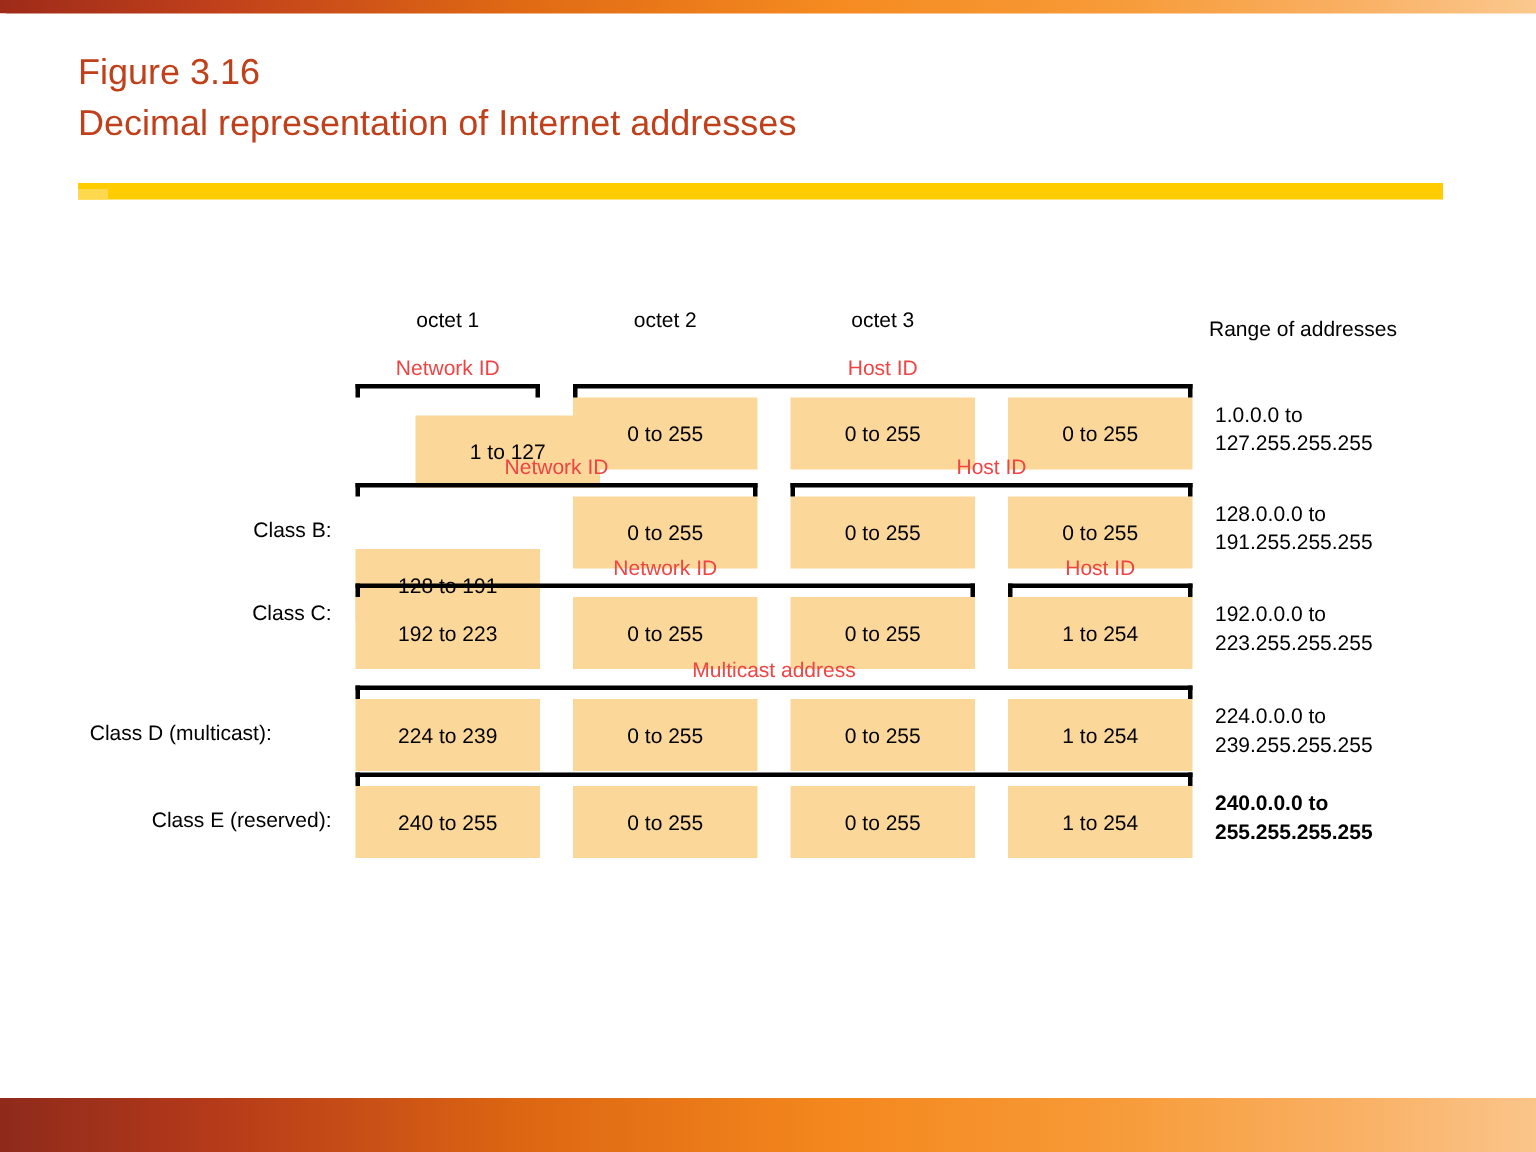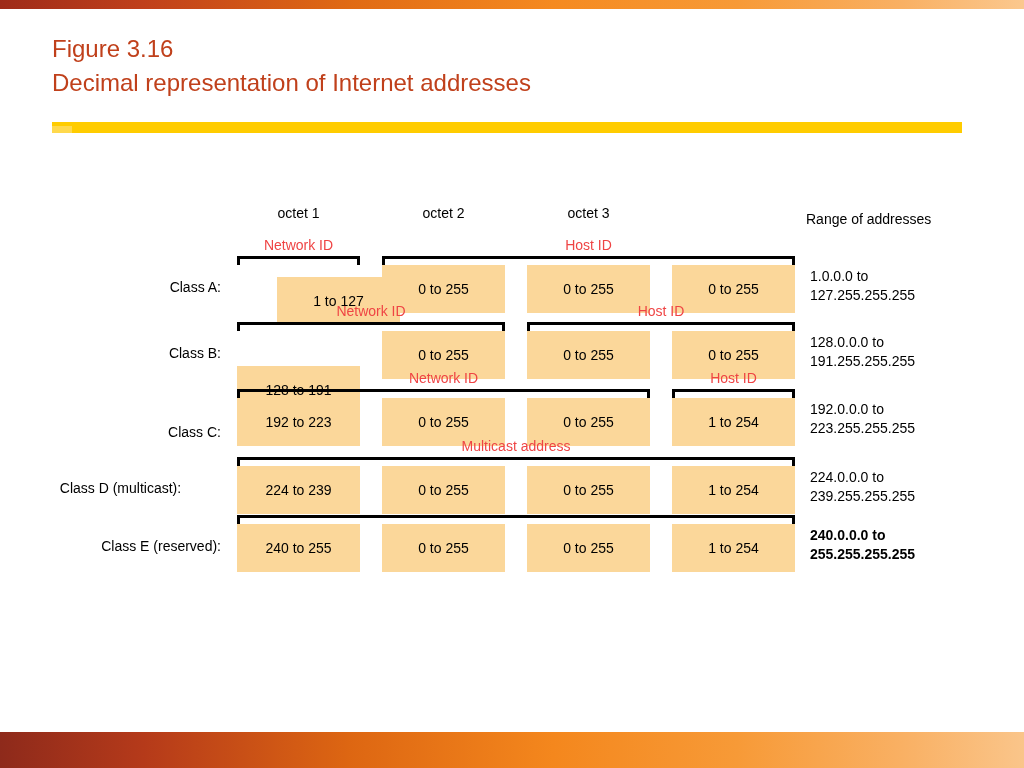--- a/index.html
+++ b/index.html
@@ -149,21 +149,20 @@
   <div class="title-line">Decimal representation of Internet addresses</div>
 </div>
 <div id="title-rule"></div>
 <div id="title-rule-tab"></div>
 
 <div id="diagram">
     <div class="octet-head" style="left: 237px; top: 205px; width: 123px;">octet 1</div>
     <div class="octet-head" style="left: 382px; top: 205px; width: 123px;">octet 2</div>
     <div class="octet-head" style="left: 527px; top: 205px; width: 123px;">octet 3</div>
     <div id="range-head">Range of addresses</div>
-    <div class="class-label" style="left: 20px; top: 279px; width: 201px;">Class A:</div>
     <div class="cell" style="left: 237px; top: 277px; width: 123px; height: 48px; margin-left: 40px;">1 to 127</div>
     <div class="cell" style="left: 382px; top: 265px; width: 123px; height: 48px;">0 to 255</div>
     <div class="cell" style="left: 527px; top: 265px; width: 123px; height: 48px;">0 to 255</div>
     <div class="cell" style="left: 672px; top: 265px; width: 123px; height: 48px;">0 to 255</div>
     <div class="bracket" style="left: 237px; top: 256px; width: 123px;"></div>
     <div class="span-label" style="left: 237px; top: 237px; width: 123px;">Network ID</div>
     <div class="bracket" style="left: 382px; top: 256px; width: 413px;"></div>
     <div class="span-label" style="left: 382px; top: 237px; width: 413px;">Host ID</div>
     <div class="range-cell" style="left: 810px; top: 267px;">
       <div>1.0.0.0 to</div>
@@ -175,21 +174,21 @@
     <div class="cell" style="left: 527px; top: 331px; width: 123px; height: 48px;">0 to 255</div>
     <div class="cell" style="left: 672px; top: 331px; width: 123px; height: 48px;">0 to 255</div>
     <div class="bracket" style="left: 237px; top: 322px; width: 268px;"></div>
     <div class="span-label" style="left: 237px; top: 303px; width: 268px;">Network ID</div>
     <div class="bracket" style="left: 527px; top: 322px; width: 268px;"></div>
     <div class="span-label" style="left: 527px; top: 303px; width: 268px;">Host ID</div>
     <div class="range-cell" style="left: 810px; top: 333px;">
       <div>128.0.0.0 to</div>
       <div>191.255.255.255</div>
     </div>
-    <div class="class-label" style="left: 20px; top: 424px; width: 201px;">Class C:</div>
+    <div class="class-label" style="left: 20px; top: 400px; width: 201px;">Class C:</div>
     <div class="cell" style="left: 237px; top: 398px; width: 123px; height: 48px;">192 to 223</div>
     <div class="cell" style="left: 382px; top: 398px; width: 123px; height: 48px;">0 to 255</div>
     <div class="cell" style="left: 527px; top: 398px; width: 123px; height: 48px;">0 to 255</div>
     <div class="cell" style="left: 672px; top: 398px; width: 123px; height: 48px;">1 to 254</div>
     <div class="bracket" style="left: 237px; top: 389px; width: 413px;"></div>
     <div class="span-label" style="left: 237px; top: 370px; width: 413px;">Network ID</div>
     <div class="bracket" style="left: 672px; top: 389px; width: 123px;"></div>
     <div class="span-label" style="left: 672px; top: 370px; width: 123px;">Host ID</div>
     <div class="range-cell" style="left: 810px; top: 400px;">
       <div>192.0.0.0 to</div>

